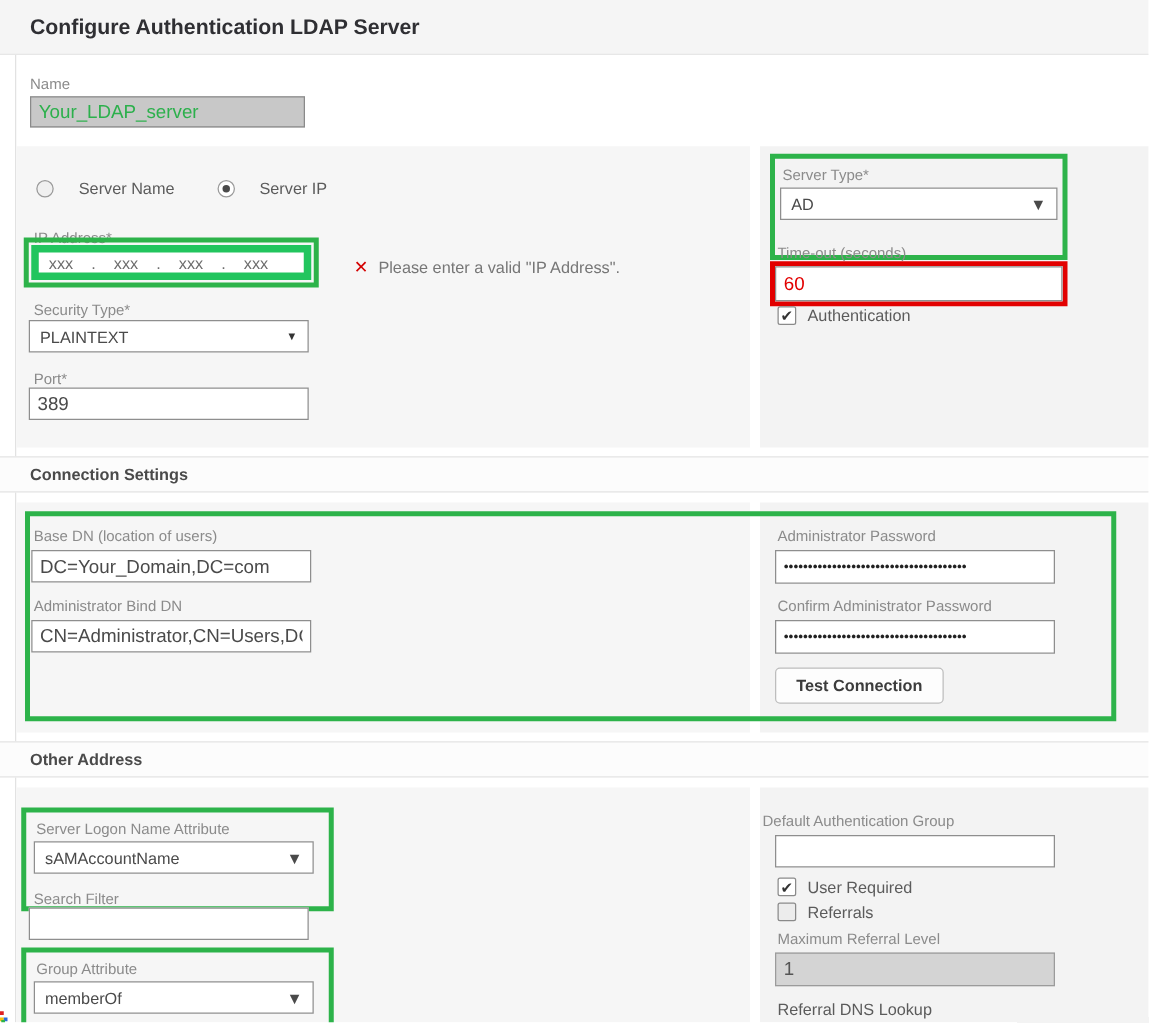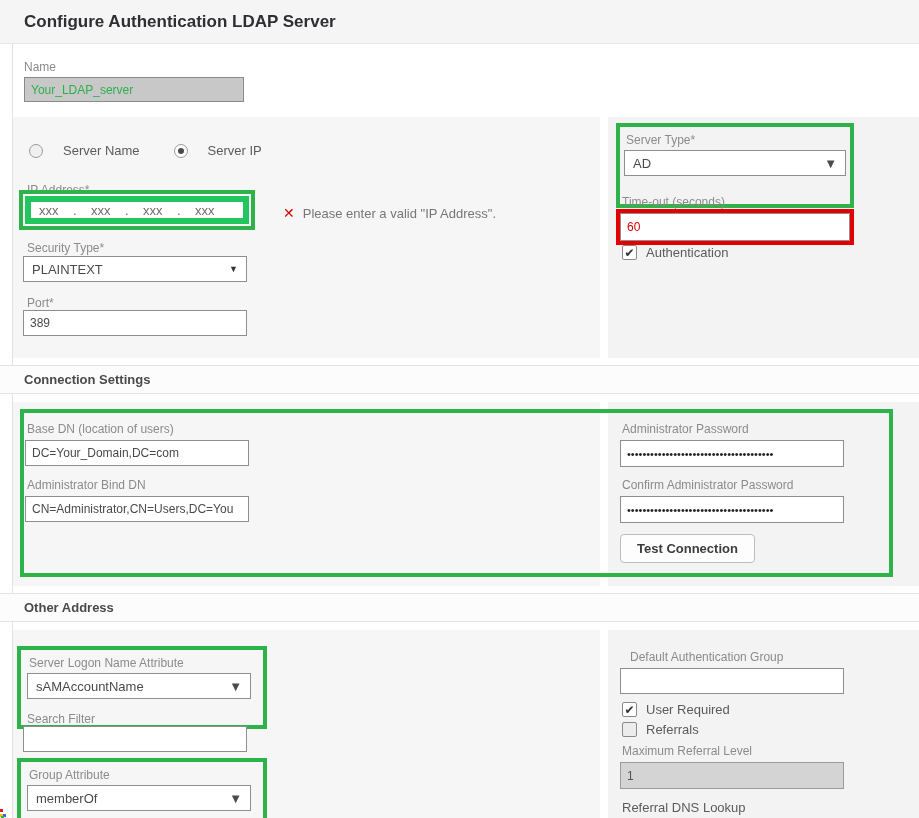--- a/index.html
+++ b/index.html
@@ -8,21 +8,21 @@
 
   
   .titlebar { position:absolute; left:0; top:0; width:919px; height:44px;
               background:#f5f5f5; border-bottom:1px solid #e7e7e7; }
   .titlebar h1 { margin-left:24px; line-height:44px; font-size:17px; font-weight:bold; color:#2f2f33; }
 
   .vline { position:absolute; left:12px; top:44px; height:774px; border-left:1px solid #e2e2e2; }
 
   .label { position:absolute; font-size:12px; color:#8b8b8b; white-space:nowrap; }
   .inp { position:absolute; height:26px; border:1px solid #8e8e8e; background:#fff;
-         padding:0 6px; font-size:12px; color:#4a4a4a; font-family:inherit; outline:none; }
+         padding:0 6px; font-size:15px; color:#4a4a4a; font-family:inherit; outline:none; }
 
   
   .sel { position:absolute; height:26px; border:1px solid #8e8e8e; background:#fff;
          display:flex; align-items:center; justify-content:space-between;
          padding:0 8px; font-size:13px; color:#4a4a4a; cursor:default; }
   .sel .arrow { font-size:9px; color:#333; }
 
   
   .panel { position:absolute; }
   .pl { left:13px; width:587px; background:#f6f6f6; }
@@ -190,21 +190,21 @@
     <div class="greenbox" style="left:4px; top:128px; width:250px; padding:2px 6px 6px 4px;">
       <div class="gb-label">Group Attribute</div>
       <div class="gb-sel" style="width:224px;">
         <span>memberOf</span>
         <span class="arrow">▼</span>
       </div>
     </div>
   </div>
 
   <div class="panel pr row3">
-    <div class="label" style="left:22px; top:20px;">Default Authentication Group</div>
+    <div class="label" style="left:2px; top:20px;">Default Authentication Group</div>
     <input class="inp" style="left: 12px; top: 38px; width: 224px;">
 
     <div class="check-row" style="left:14px; top:72px;">
       <span class="cb on">✔</span>
       <span class="cb-label">User Required</span>
     </div>
     <div class="check-row" style="left:14px; top:92px;">
       <span class="cb"></span>
       <span class="cb-label">Referrals</span>
     </div>

